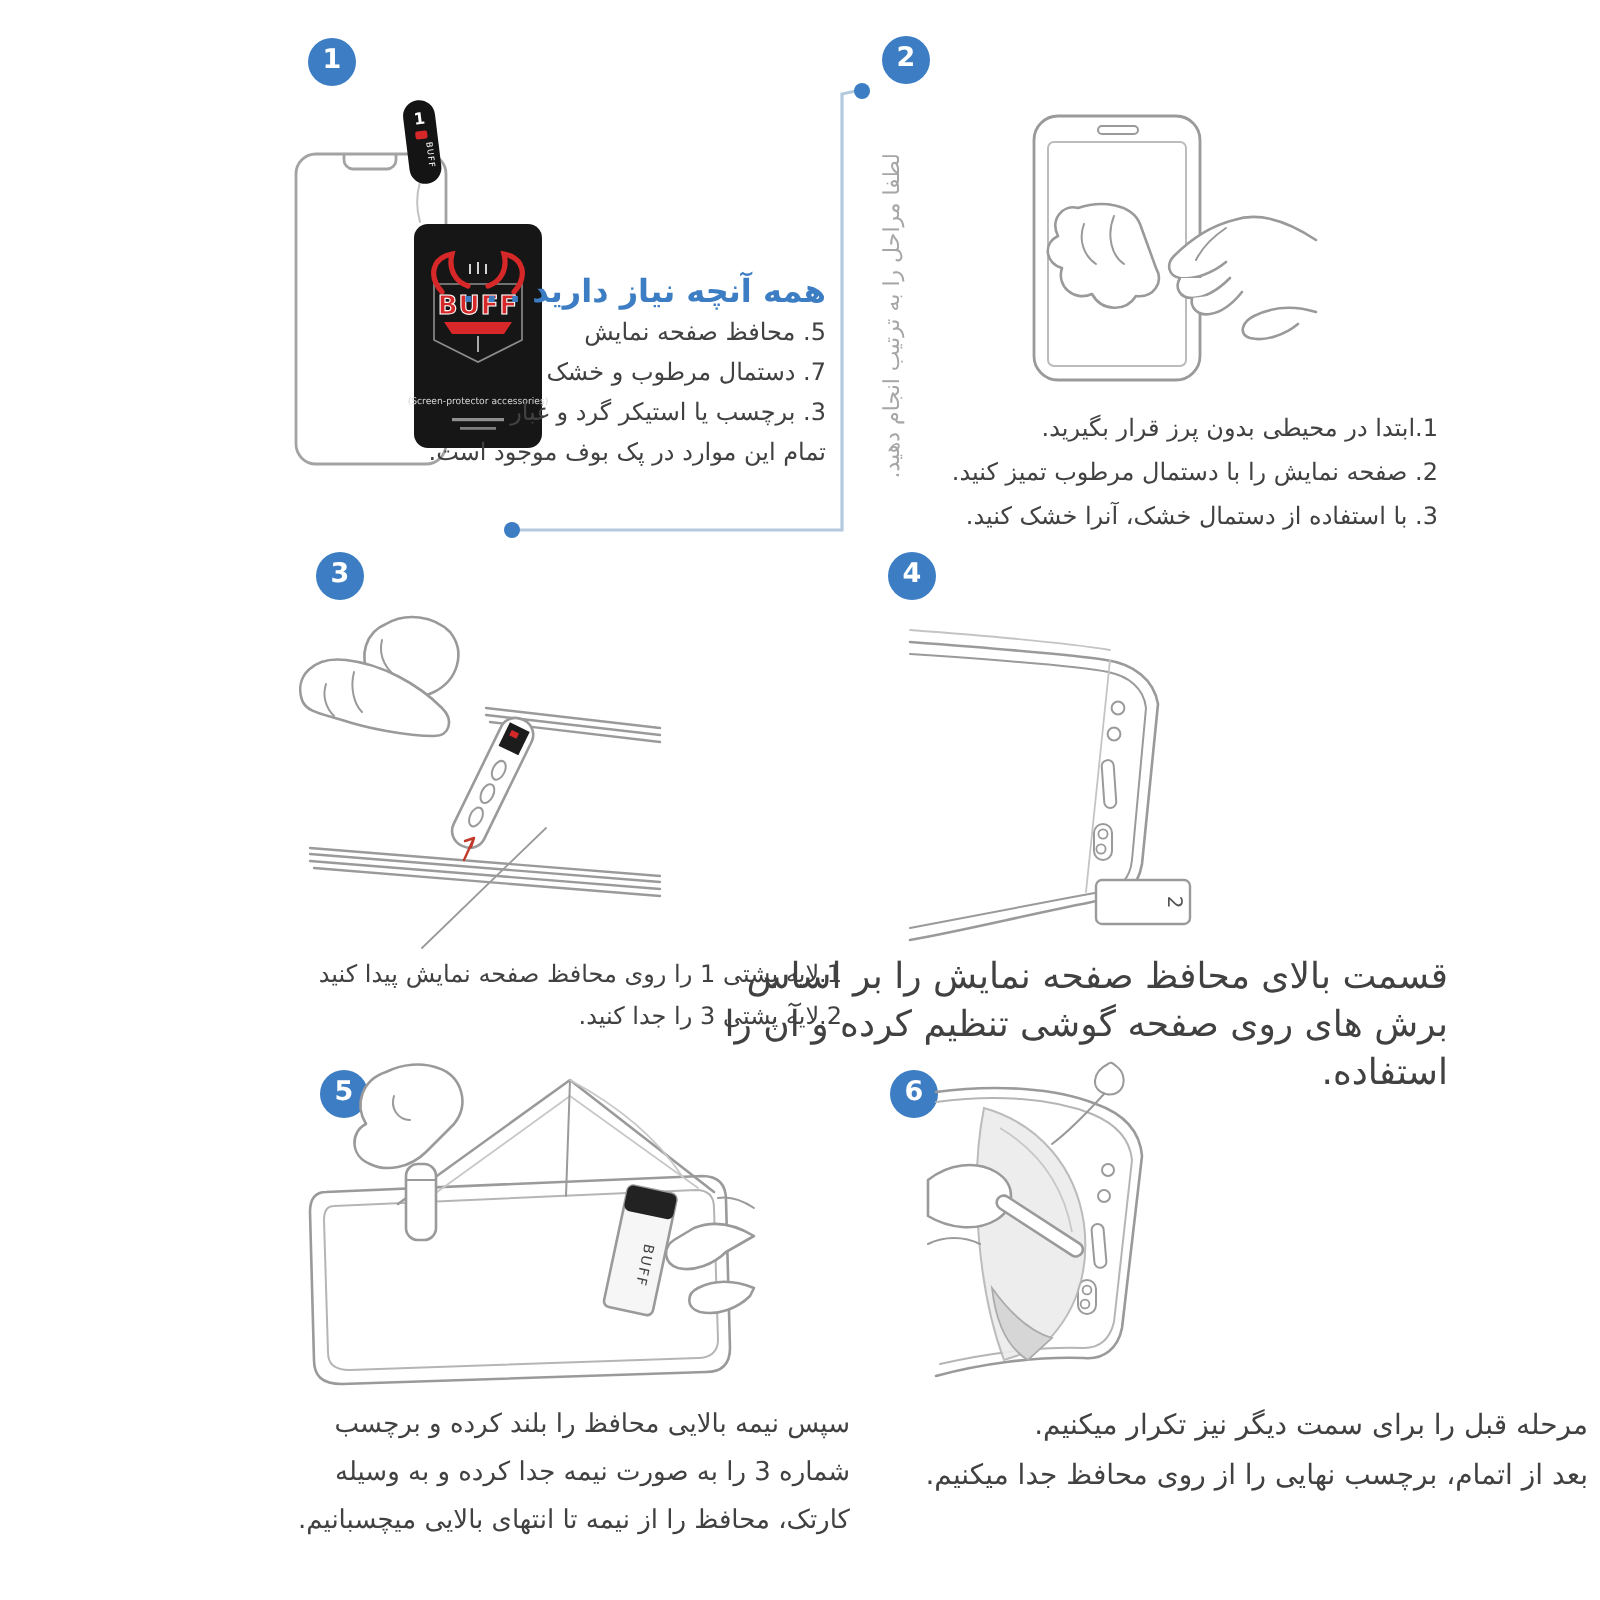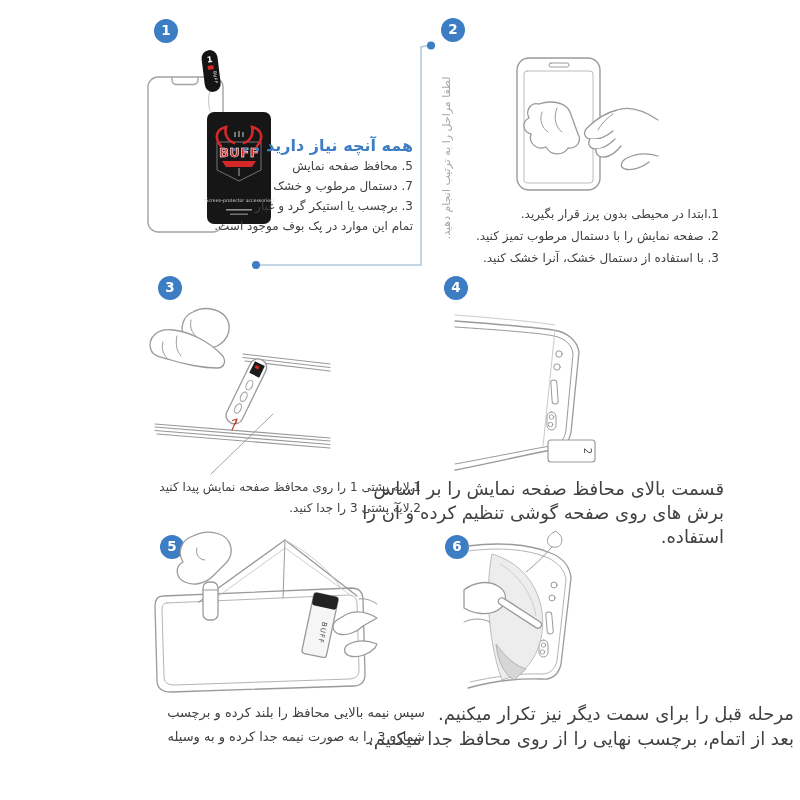--- a/index.html
+++ b/index.html
@@ -222,18 +222,19 @@
 
 <div class="txt" style="top:477px;right:76px;line-height:24px;font-size:18px">
   <div>قسمت بالای محافظ صفحه نمایش را بر اساس</div>
   <div>برش های روی صفحه گوشی تنظیم کرده و آن را</div>
   <div>استفاده.</div>
 </div>
 
 <div class="txt" style="top:701px;right:375px;line-height:24px;font-size:13px">
   <div>سپس نیمه بالایی محافظ را بلند کرده و برچسب</div>
   <div>شماره 3 را به صورت نیمه جدا کرده و به وسیله</div>
-</div>
-
-<div class="txt" style="top:701px;right:6px;line-height:25px;font-size:18px">
+  <div>کارتک، محافظ را از نیمه تا انتهای بالایی میچسبانیم.</div>
+</div>
+
+<div class="txt" style="top:701px;right:6px;line-height:25px;font-size:14px">
   <div>مرحله قبل را برای سمت دیگر نیز تکرار میکنیم.</div>
   <div>بعد از اتمام، برچسب نهایی را از روی محافظ جدا میکنیم.</div>
 </div>
 
 </body></html>

